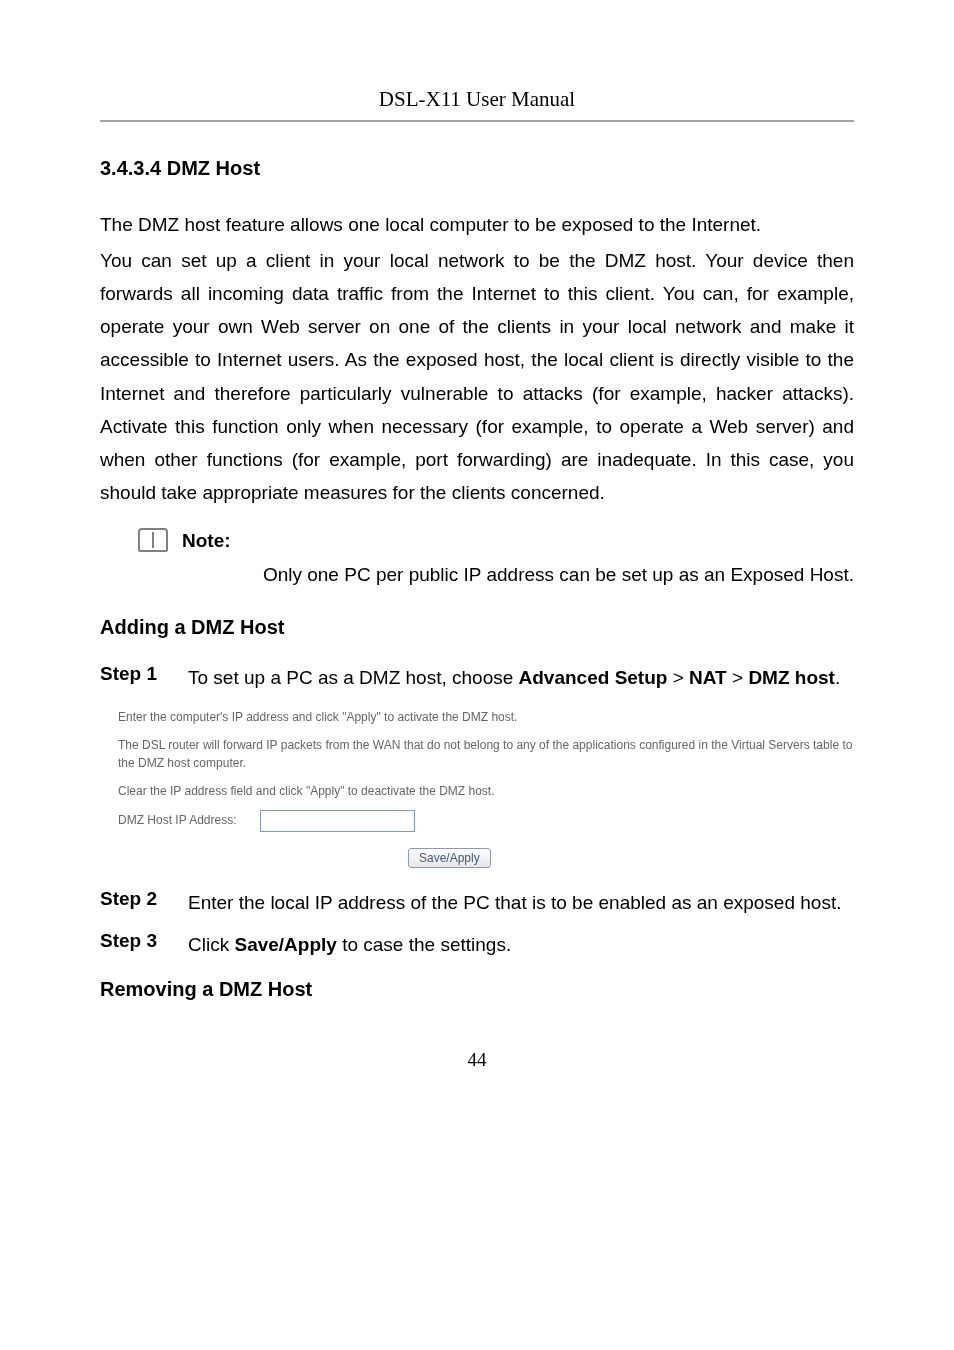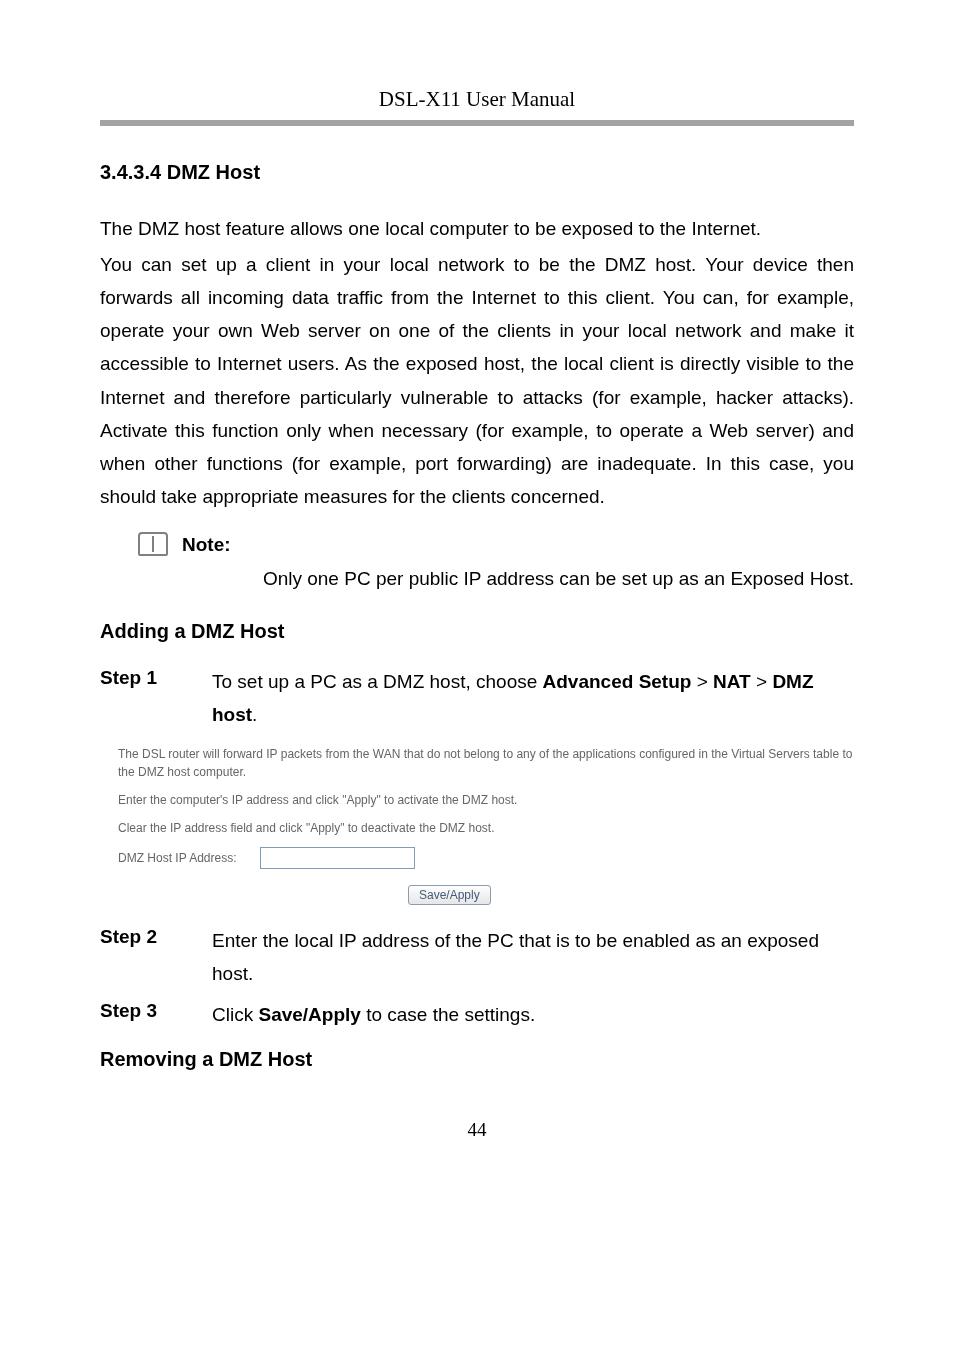--- a/index.html
+++ b/index.html
@@ -10,21 +10,21 @@
       width: 954px;
       min-height: 1350px;
       padding: 85px 100px 40px 100px;
       line-height: 1.4;
     }
     .header-title {
       font-family: "Times New Roman", Times, serif;
       font-size: 21px;
       text-align: center;
       padding-bottom: 6px;
-      border-bottom: 6px solid #a3a3a3;
+      border-bottom: 2px solid #a3a3a3;
       margin-bottom: 32px;
     }
     .section-heading {
       font-family: Arial, sans-serif;
       font-size: 20px;
       font-weight: bold;
       margin-bottom: 26px;
     }
     .body-lead {
       font-size: 19px;
@@ -73,21 +73,21 @@
       line-height: 1.6;
       margin-left: 64px;
     }
     .subheading {
       font-size: 20px;
       font-weight: bold;
       margin-bottom: 20px;
     }
     .step-row {
       display: flex;
-      gap: 40px;
+      gap: 16px;
       margin-bottom: 8px;
     }
     .step-label {
       font-size: 19px;
       font-weight: bold;
       flex-shrink: 0;
       width: 72px;
     }
     .step-text {
       font-size: 19px;
@@ -167,22 +167,22 @@
 </div>
 
 <div class="subheading">Adding a DMZ Host</div>
 
 <div class="step-row">
   <div class="step-label">Step 1</div>
   <div class="step-text"><span>To set up a PC as a DMZ host, choose </span><span class="bold">Advanced Setup</span><span> &gt; </span><span class="bold">NAT</span><span> &gt; </span><span class="bold">DMZ host</span><span>.</span></div>
 </div>
 
 <div class="screenshot-block">
+  <div class="ss-line">Enter the computer's IP address and click "Apply" to activate the DMZ host.</div>
   <div class="ss-line">The DSL router will forward IP packets from the WAN that do not belong to any of the applications configured in the Virtual Servers table to the DMZ host computer.</div>
-  <div class="ss-line">Enter the computer's IP address and click "Apply" to activate the DMZ host.</div>
   <div class="ss-line">Clear the IP address field and click "Apply" to deactivate the DMZ host.</div>
   <div class="ss-form-row">
     <span class="ss-label">DMZ Host IP Address:</span>
     <input class="ss-input" type="text" value="" style="">
   </div>
   <div class="ss-button-row">
     <button class="ss-button">Save/Apply</button>
   </div>
 </div>
 

